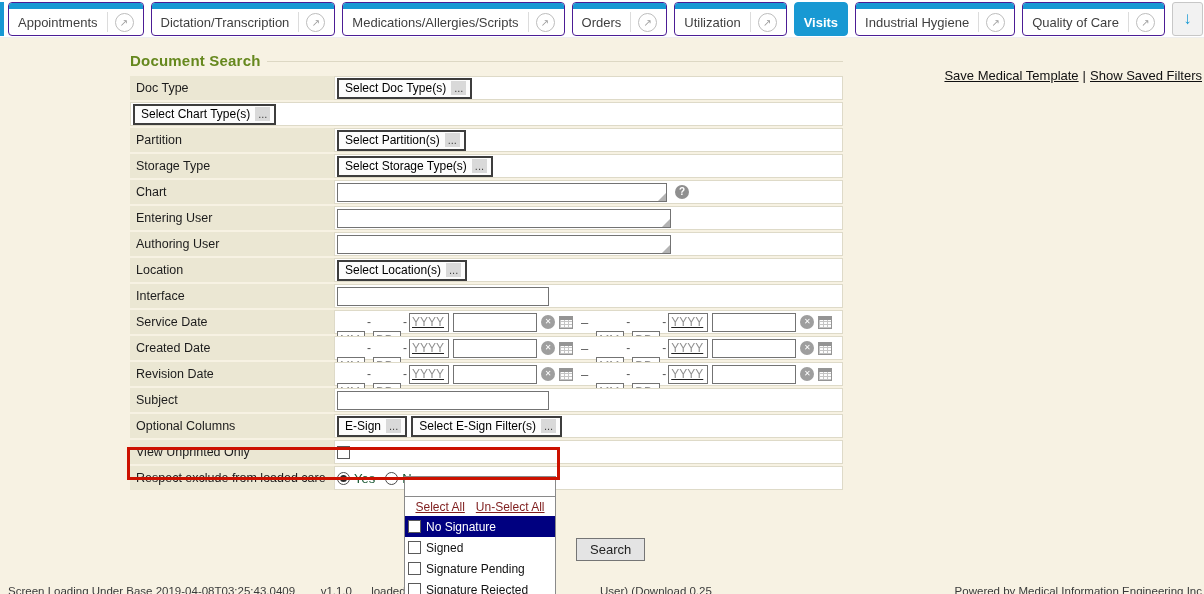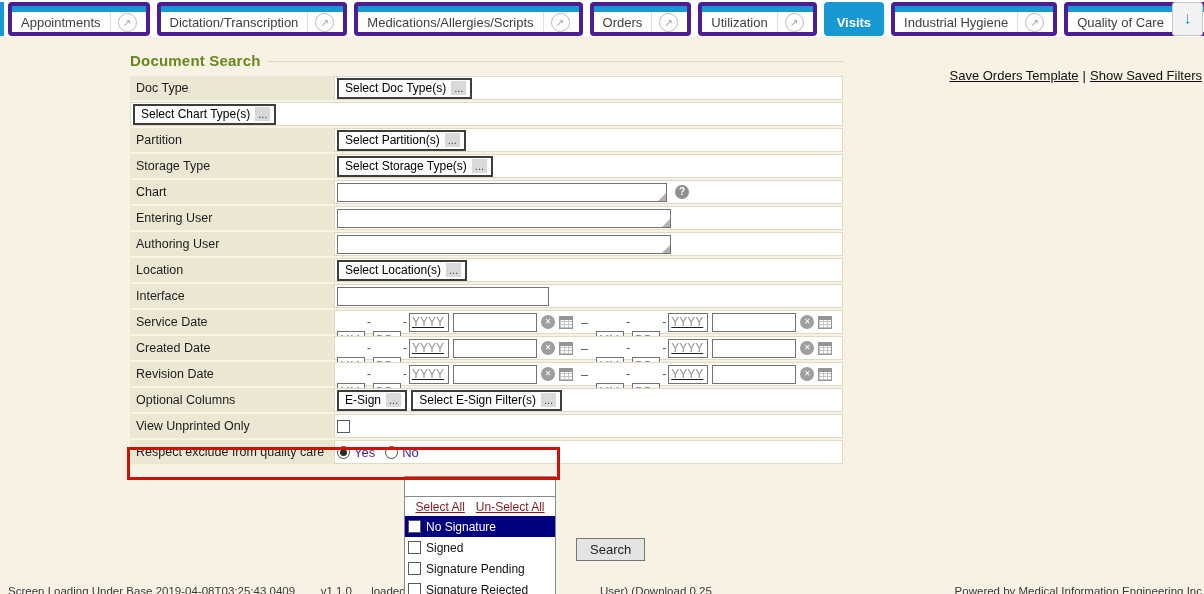--- a/index.html
+++ b/index.html
@@ -2,21 +2,21 @@
 <html><head>
 <meta charset="utf-8">
 <style>
   html,body{margin:0;padding:0;}
   #page{position:relative;width:1204px;height:594px;overflow:hidden;background:#f7f2e3;
         font-family:"Liberation Sans","DejaVu Sans",sans-serif;}
   
   #tabbar{position:absolute;left:0;top:0;width:1204px;height:38px;background:#fff;border-bottom:1px solid #eee;box-sizing:border-box;}
   #tab-sliver{position:absolute;left:0;top:2px;width:4px;height:34px;background:#1899d3;}
   #tabs{position:absolute;left:8px;top:2px;display:flex;gap:7px;}
-  .tab{border:4px solid #4c1d95;border-radius:4px;background:#fff;overflow:hidden;display:flex;flex-direction:column;height:34px;box-sizing:border-box;cursor:pointer;}
+  .tab{border:1px solid #4c1d95;border-radius:4px;background:#fff;overflow:hidden;display:flex;flex-direction:column;height:34px;box-sizing:border-box;cursor:pointer;}
   .tab .accent{height:6px;background:#1899d3;flex:none;}
   .tab .tbody{display:flex;align-items:center;flex:1;padding:0 9px;}
   .tab .tlabel{font-size:13px;color:#3f3f3f;white-space:nowrap;}
   .tab .tsep{width:1px;height:20px;background:#dcdcdc;margin:0 7px 0 9px;}
   .tab .ticon{width:17px;height:17px;border:1px solid #bdbdbd;border-radius:50%;color:#9a9a9a;font-size:10px;line-height:17px;text-align:center;flex:none;}
   .tab.active{background:#1899d3;border-color:#1899d3;}
   .tab.active .accent{background:#1899d3;}
   .tab.active .tlabel{color:#fff;font-weight:bold;}
   #scrollbtn{position:absolute;right:1px;top:2px;width:31px;height:34px;background:#f2f2f2;border:1px solid #c7c7c7;border-radius:3px;color:#1899d3;font-size:17px;font-weight:bold;cursor:pointer;padding:0;}
   
@@ -43,21 +43,21 @@
   .dyy{width:40px;text-decoration:underline;}
   .dfree{width:84px;}
   .sep{color:#555;font-size:12px;margin:0 -2px;}
   .clr{width:14px;height:14px;border-radius:50%;background:#9e9e9e;color:#fff;font-size:8px;line-height:14px;text-align:center;flex:none;cursor:pointer;}
   .cal{width:14px;height:13px;border:1px solid #949494;border-top:4px solid #949494;box-sizing:border-box;flex:none;cursor:pointer;background-color:#fdfdfd;
        background-image:repeating-linear-gradient(90deg,#c4c4c4 0 1px,transparent 1px 4px),repeating-linear-gradient(0deg,#c4c4c4 0 1px,transparent 1px 3px);}
   .rdash{color:#555;margin:0 4px;font-size:13px;}
   .cb{width:13px;height:13px;border:1px solid #5a5a5a;background:#fff;box-sizing:border-box;flex:none;cursor:pointer;}
   .rad{width:13px;height:13px;border:1px solid #4a4a4a;border-radius:50%;background:#fff;box-sizing:border-box;display:inline-flex;align-items:center;justify-content:center;flex:none;cursor:pointer;}
   .rad .dot{width:7px;height:7px;border-radius:50%;background:#2b2b2b;}
-  .radlbl{font-size:13px;color:#4c1d95;margin-right:6px;}
+  .radlbl{font-size:13px;color:#14532d;margin-right:6px;}
   
   #searchbtn{position:absolute;left:576px;top:538px;height:23px;padding:0 13px;font-size:13px;background:#e4e4e4;border:1px solid #757575;color:#222;cursor:pointer;font-family:inherit;}
   
   #esign-panel{position:absolute;left:404px;top:476px;width:152px;background:#fff;border:1px solid #8a8a8a;z-index:30;box-sizing:border-box;height:150px;}
   .panel-strip{height:19px;border-bottom:1px solid #8a8a8a;background:#fff;}
   .panel-links{text-align:center;font-size:12px;padding:3px 0 2px;color:#222;}
   .panel-links a{text-decoration:underline;margin:0 3px;cursor:pointer;color:#7f1d1d;}
   .popt{display:flex;align-items:center;gap:5px;height:21px;padding-left:3px;font-size:12px;color:#111;cursor:pointer;}
   .popt.hl{background:#000080;color:#fff;}
   
@@ -136,21 +136,21 @@
             <span class="tlabel">Quality of Care</span>
             <span class="tsep"></span>
             <span class="ticon">↗</span>
           </div>
         </div>
       </div>
     <button id="scrollbtn"><span>↓</span></button>
   </div>
 
   <div id="toplinks">
-    <a>Save Orders Template</a><span class="lsep">|</span><a>Show Saved Filters</a>
+    <a>Save Medical Template</a><span class="lsep">|</span><a>Show Saved Filters</a>
   </div>
 
   <div id="form">
     <div id="titlerow">
       <h1>Document Search</h1>
       <div class="titleline"></div>
     </div>
     <div id="rows">
         <div class="row">
           <div class="rlabel">Doc Type</div>
@@ -302,40 +302,46 @@
               <input class="tin ddd" type="text" placeholder="DD" style="">
               <span class="sep">-</span>
               <input class="tin dyy" type="text" placeholder="YYYY" style="">
               <input class="tin dfree" type="text" style="">
               <span class="clr">✕</span>
               <span class="cal"></span>
             </span>
           </div>
         </div>
         <div class="row">
+          <div class="rlabel">Subject</div>
+          <div class="rvalue">
+            <input class="tin" type="text" style="width: 212px;">
+          </div>
+        </div>
+        <div class="row">
           <div class="rlabel">Optional Columns</div>
           <div class="rvalue">
             <button class="selbtn">
               <span class="blbl">E-Sign</span>
               <span class="dots">...</span>
             </button>
             <button class="selbtn">
               <span class="blbl">Select E-Sign Filter(s)</span>
               <span class="dots">...</span>
             </button>
           </div>
         </div>
         <div class="row">
           <div class="rlabel">View Unprinted Only</div>
           <div class="rvalue">
             <span class="cb"></span>
           </div>
         </div>
         <div class="row">
-          <div class="rlabel">Respect exclude from quality care</div>
+          <div class="rlabel">Respect exclude from loaded care</div>
           <div class="rvalue">
             <span class="rad">
               <span class="dot"></span>
             </span>
             <span class="radlbl">Yes</span>
             <span class="rad"></span>
             <span class="radlbl">No</span>
           </div>
         </div>
       </div>

